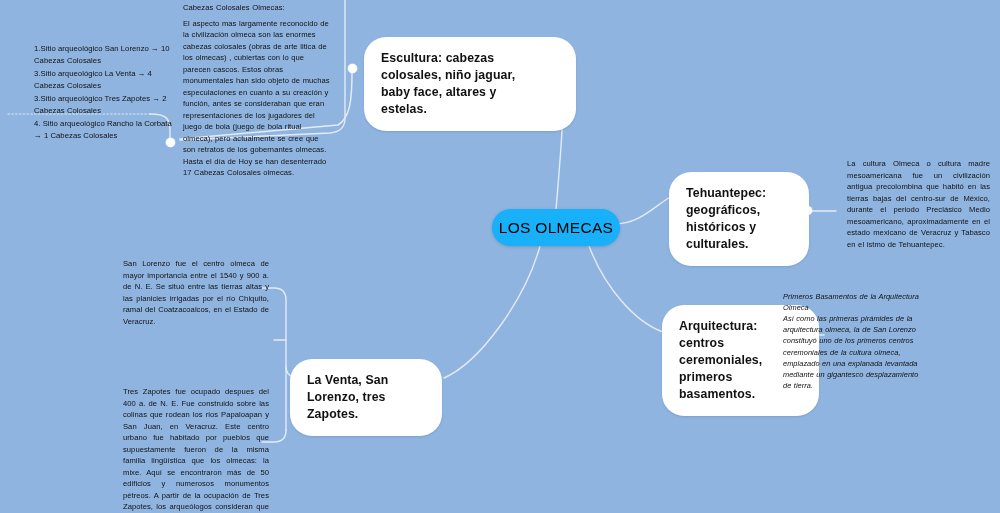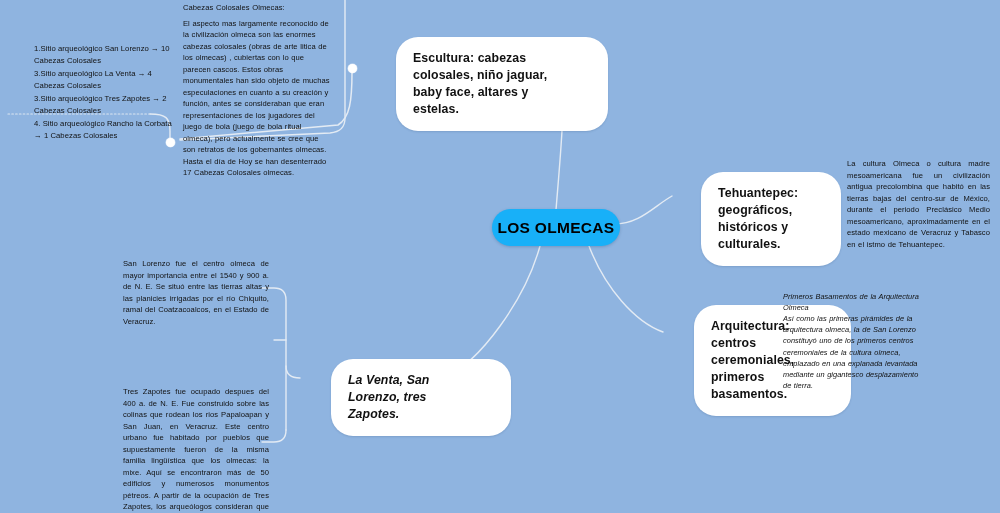--- a/index.html
+++ b/index.html
@@ -29,28 +29,27 @@
     background: #ffffff;
     border-radius: 22px;
     box-sizing: border-box;
     color: #111111;
     font-weight: bold;
     font-size: 12.3px;
     line-height: 1.38;
     letter-spacing: 0.1px;
     padding: 13px 32px 13px 17px;
     box-shadow: 0 1px 2px rgba(40,70,110,0.18);
-    margin-left: 32px;
   }
   .node-central {
     position: absolute;
     background: #18b0f8;
     border-radius: 20px;
     color: #000000;
-    font-weight: bold;
+    font-weight: normal;
     font-size: 15.5px;
     letter-spacing: 0.3px;
     display: flex;
     align-items: center;
     justify-content: center;
     box-shadow: 0 1px 3px rgba(30,60,100,0.25);
   }
   
   .note {
     position: absolute;
@@ -140,21 +139,21 @@
   </div>
 
   <div class="node" style="left:669px; top:172px; width:140px;">
     <span>Tehuantepec: geográficos, históricos y culturales.</span>
   </div>
 
   <div class="node" style="left:662px; top:305px; width:157px;">
     <span>Arquitectura: centros ceremoniales, primeros basamentos.</span>
   </div>
 
-  <div class="node" style="left:299px; top:359px; width:180px;font-style:italic;">
+  <div class="node" style="left:290px; top:359px; width:152px;">
     <span>La Venta, San Lorenzo, tres Zapotes.</span>
   </div>
 
   <div class="list-note" style="left:10px; top:43px; width:140px;margin-left:24px;">
     <span>1.Sitio arqueológico  San Lorenzo  →  10 Cabezas Colosales</span>
     <span>3.Sitio arqueológico  La Venta → 4 Cabezas Colosales</span>
     <span>3.Sitio arqueológico  Tres Zapotes  →  2 Cabezas Colosales</span>
     <span>4. Sitio arqueológico  Rancho la Corbata → 1 Cabezas Colosales</span>
   </div>
 

